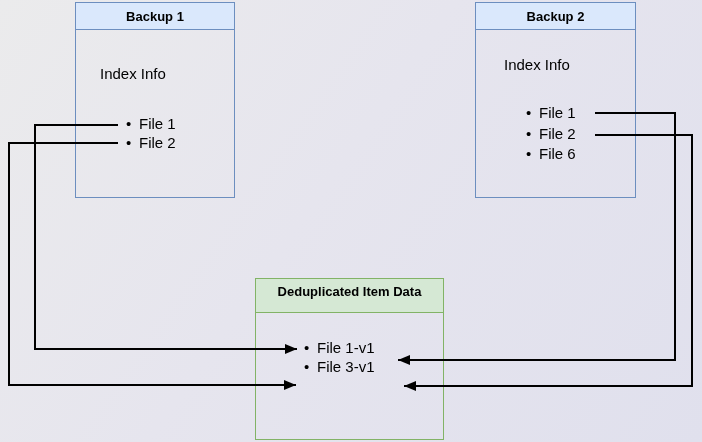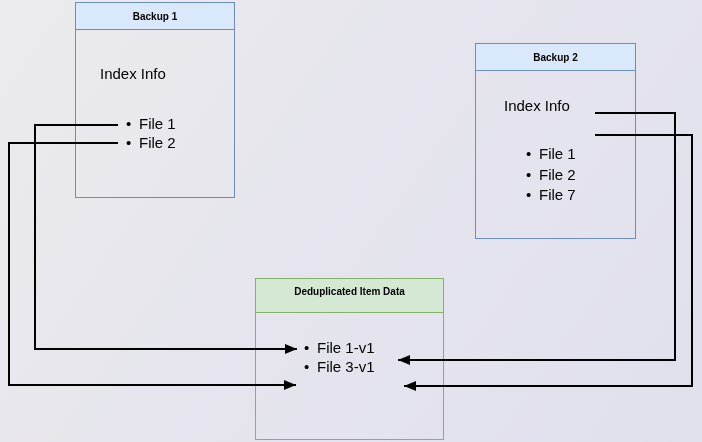--- a/index.html
+++ b/index.html
@@ -18,37 +18,37 @@
     box-sizing: border-box;
     background: transparent;
   }
   .box-blue  { border: 1px solid #6c8ebf; }
   .box-green { border: 1px solid #82b366; }
 
   .box-header {
     box-sizing: border-box;
     width: 100%;
     text-align: center;
-    font-size: 10px;
+    font-size: 13px;
     font-weight: bold;
     color: #000;
   }
   .box-blue .box-header {
     height: 27px; line-height: 27px;
     background: #dae8fc;
     border-bottom: 1px solid #6c8ebf;
   }
   .box-green .box-header {
     height: 34px; line-height: 25px;
     background: #d5e8d4;
     border-bottom: 1px solid #82b366;
   }
 
   #backup1 { left: 75px;  top: 2px;   width: 160px; height: 196px; }
-  #backup2 { left: 475px; top: 2px;   width: 161px; height: 196px; margin-top: 41px; }
+  #backup2 { left: 475px; top: 2px;   width: 161px; height: 196px; }
   #dedup   { left: 255px; top: 278px; width: 189px; height: 162px; }
 
   .index-label {
     position: absolute;
     font-size: 15px;
     line-height: 19px;
     color: #000;
     white-space: nowrap;
   }
   #backup1 .index-label { left: 24px; top: 61px; }
@@ -103,21 +103,21 @@
       <li>File 2</li>
     </ul>
   </div>
 
   <div class="box box-blue" id="backup2">
     <div class="box-header">Backup 2</div>
     <div class="index-label">Index Info</div>
     <ul class="file-list">
       <li>File 1</li>
       <li>File 2</li>
-      <li>File 7</li>
+      <li>File 6</li>
     </ul>
   </div>
 
   <div class="box box-green" id="dedup">
     <div class="box-header">Deduplicated Item Data</div>
     <ul class="file-list">
       <li>File 1-v1</li>
       <li>File 3-v1</li>
     </ul>
   </div>

